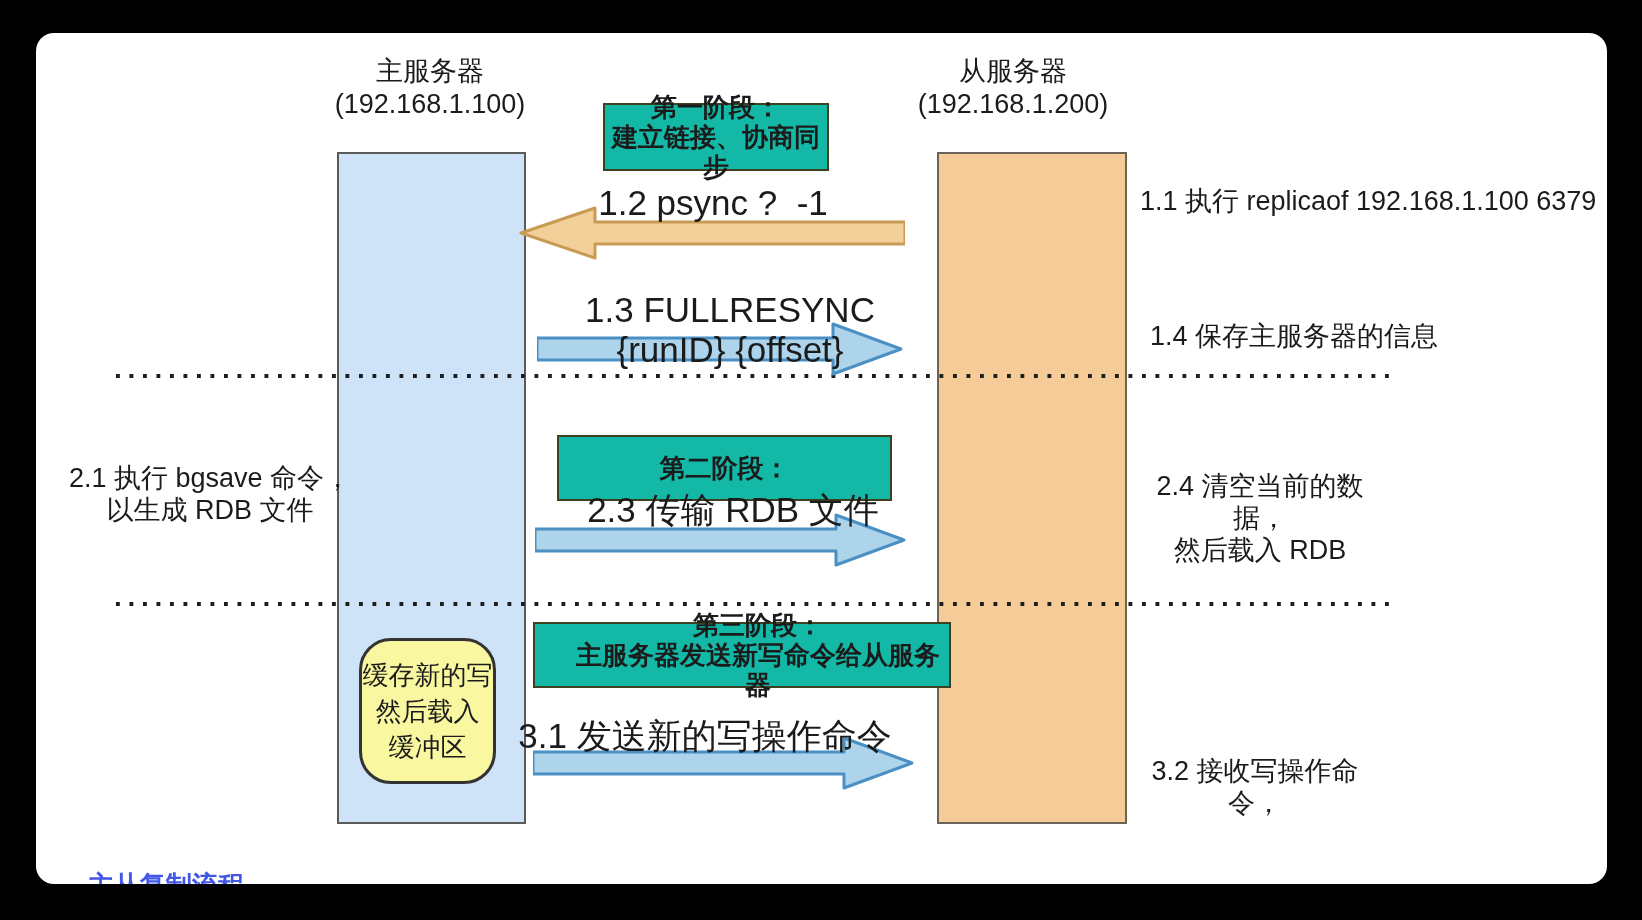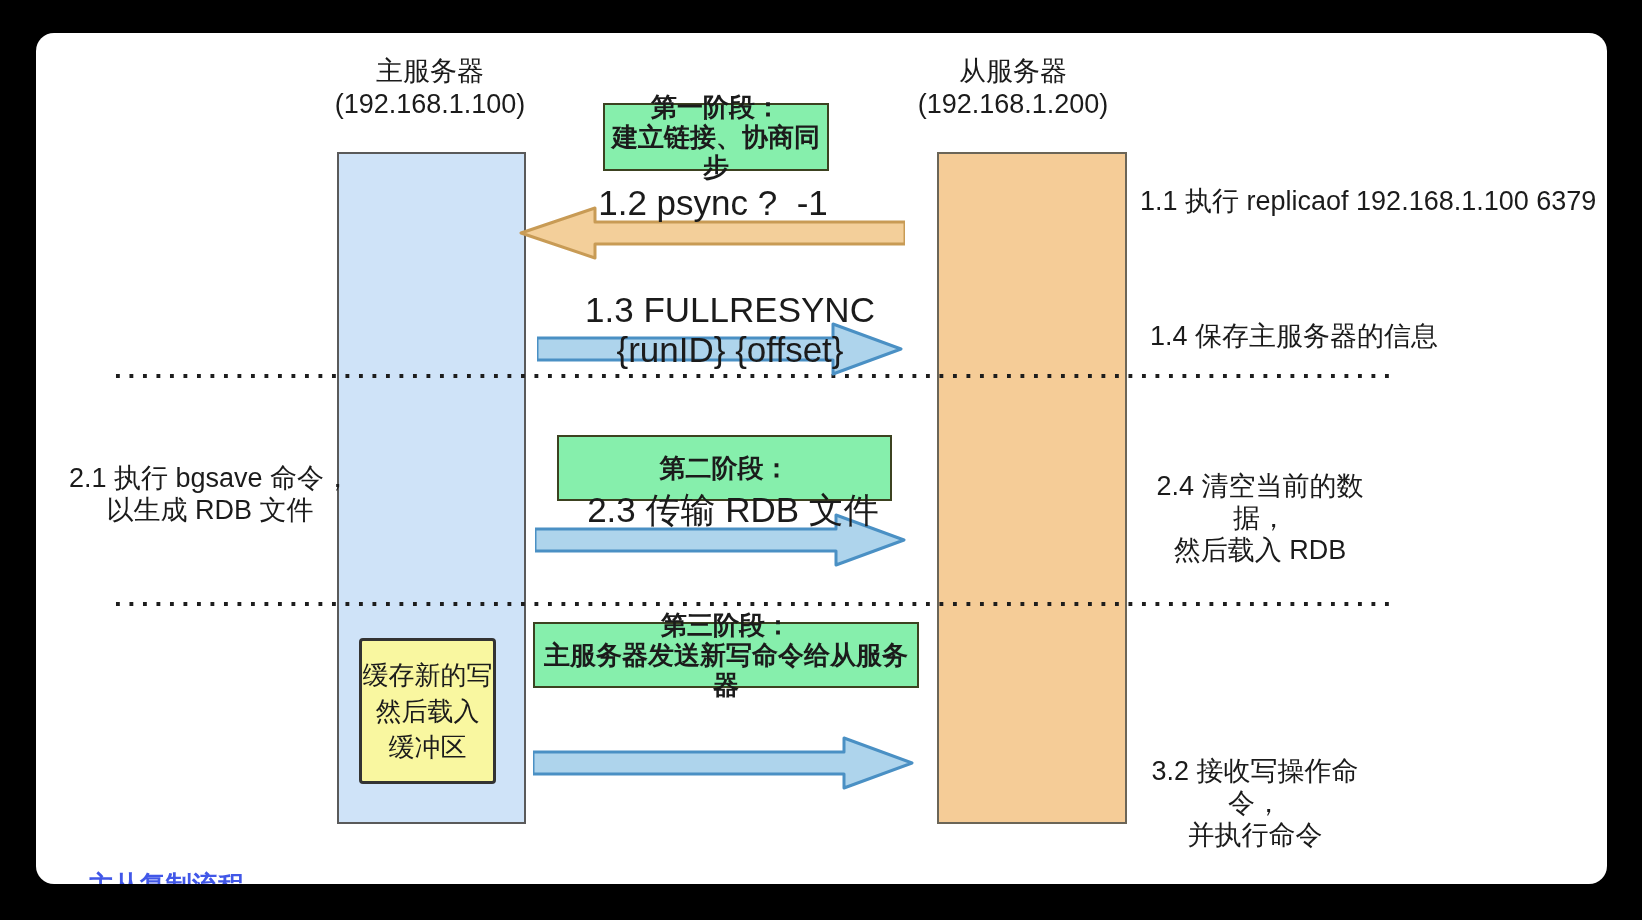--- a/index.html
+++ b/index.html
@@ -9,39 +9,39 @@
         border-radius:18px;overflow:hidden;}
   .abs{position:absolute;}
   .ctr{text-align:center;}
   .pre{white-space:pre;}
 
   .server-header{width:300px;font-size:27px;line-height:33px;font-weight:500;text-align:center;z-index:4;}
   .lifeline{z-index:1;}
   .master-rect{left:301px;top:119px;width:185px;height:668px;background:#cfe3f8;border:2px solid #5a5a5a;}
   .slave-rect{left:901px;top:119px;width:186px;height:668px;background:#f5cc97;border:2px solid #6b6557;}
 
-  .phase-box{background:#86efac;border:2px solid #3c4220;z-index:4;font-size:26px;font-weight:700;
+  .phase-box{background:#14b8a6;border:2px solid #3c4220;z-index:4;font-size:26px;font-weight:700;
              line-height:30px;display:flex;flex-direction:column;justify-content:center;text-align:center;}
   .phase1{left:567px;top:70px;width:222px;height:64px;}
   .phase2{left:521px;top:377px;width:331px;height:62px;margin-top:25px;}
-  .phase3{left:497px;top:589px;width:382px;height:62px;}
+  .phase3{left:497px;top:589px;width:382px;height:62px;padding-left:32px;}
 
   .msg-label{font-size:35px;font-weight:500;z-index:5;text-align:center;}
   .note{font-size:27px;font-weight:500;line-height:32px;z-index:5;text-align:center;}
 
   .arrow{z-index:4;}
   .arrow-blue polygon{fill:#aed4ec;stroke:#4a90c4;stroke-width:3;stroke-linejoin:round;}
   .arrow-orange polygon{fill:#f3cf9a;stroke:#c89b55;stroke-width:3;stroke-linejoin:round;}
 
   .dotted{height:6px;z-index:3;
           background-image:radial-gradient(circle 2.3px at 3px 3px,#1d1d1d 98%,transparent);
           background-size:13.5px 6px;background-repeat:repeat-x;}
 
   .buffer-box{left:323px;top:605px;width:131px;height:140px;background:#f9f7a0;border:3px solid #333;
-              border-radius:4px;z-index:4;font-size:26px;font-weight:500;line-height:36px;
+              border-radius:32px;z-index:4;font-size:26px;font-weight:500;line-height:36px;
               display:flex;flex-direction:column;justify-content:center;text-align:center;}
 
   .footer-link{left:52px;top:835px;font-size:26px;font-weight:600;color:#4157e8;z-index:5;cursor:pointer;}
 </style>
 </head>
 <body>
 
 <div class="screen">
   <div class="card">
 
@@ -80,38 +80,38 @@
     <div class="abs msg-label" style="left:504px;top:257px;width:380px;">1.3 FULLRESYNC {runID} {offset}</div>
     <svg class="abs arrow arrow-blue" style="left:501px;top:288px;" width="370" height="56" viewBox="0 0 370 56">
       <polygon points="0,17 296,17 296,3 364,28 296,53 296,39 0,39"></polygon>
     </svg>
 
     <div class="abs msg-label" style="left:507px;top:454px;width:380px;">2.3 传输 RDB 文件</div>
     <svg class="abs arrow arrow-blue" style="left:499px;top:479px;" width="375" height="56" viewBox="0 0 375 56">
       <polygon points="0,17 301,17 301,3 369,28 301,53 301,39 0,39"></polygon>
     </svg>
 
+    <div class="abs msg-label" style="left:479px;top:680px;width:380px;">3.1 发送新的写操作命令</div>
     <svg class="abs arrow arrow-blue" style="left:497px;top:702px;" width="385" height="56" viewBox="0 0 385 56">
       <polygon points="0,17 311,17 311,3 379,28 311,53 311,39 0,39"></polygon>
     </svg>
 
     <div class="abs note" style="left:1104px;top:152px;">1.1 执行 replicaof 192.168.1.100 6379</div>
     <div class="abs note" style="left:1114px;top:287px;">1.4 保存主服务器的信息</div>
 
     <div class="abs note ctr" style="left:24px;top:429px;width:300px;">
       <div>2.1 执行 bgsave 命令，</div>
       <div>以生成 RDB 文件</div>
     </div>
     <div class="abs note ctr" style="left:1094px;top:437px;width:260px;">
       <div>2.4 清空当前的数据，</div>
       <div>然后载入 RDB</div>
     </div>
     <div class="abs note ctr" style="left:1094px;top:682px;width:250px;margin-top:40px;">
       <div>3.2 接收写操作命令，</div>
-      <div>并执行命令</div>
     </div>
 
     <div class="abs buffer-box">
       <div>缓存新的写</div>
       <div>然后载入</div>
       <div>缓冲区</div>
     </div>
 
     <div class="abs footer-link">主从复制流程</div>
 

